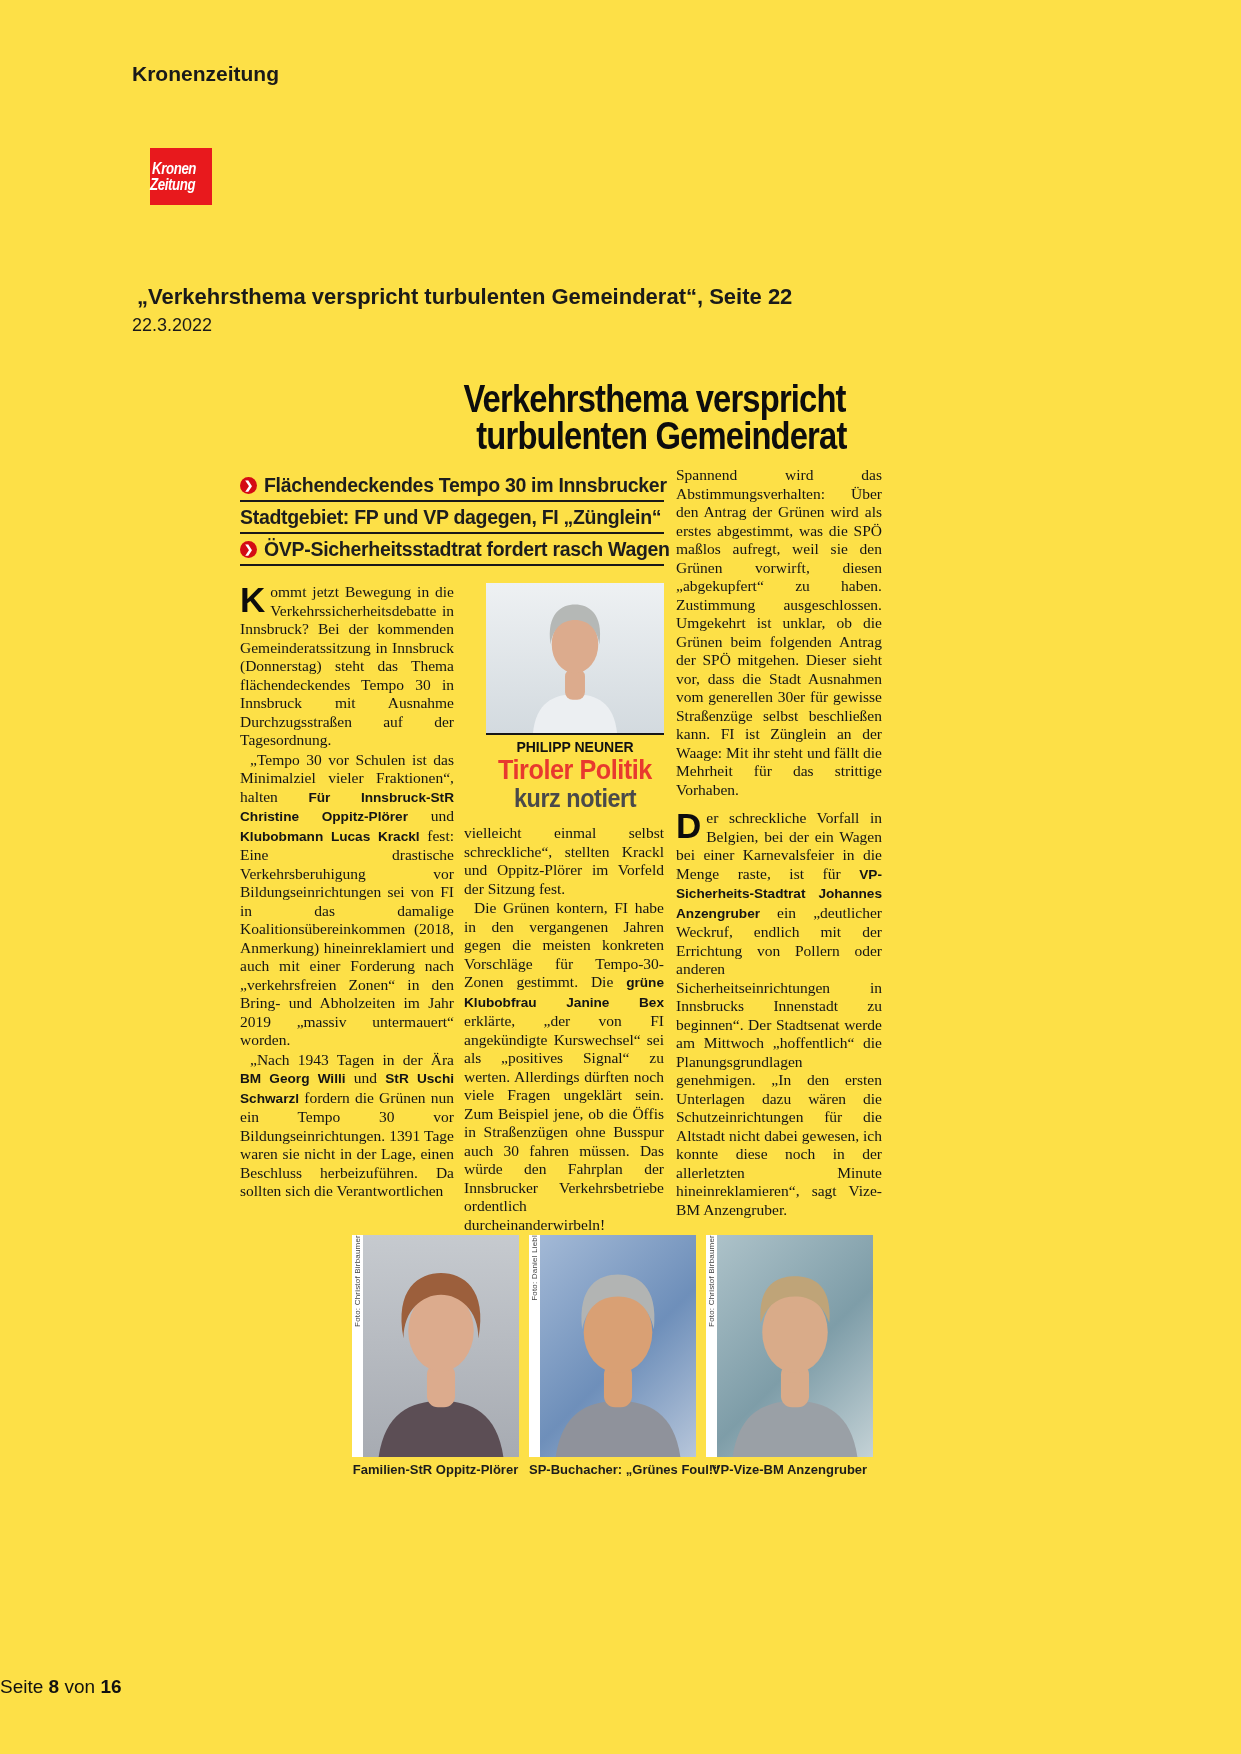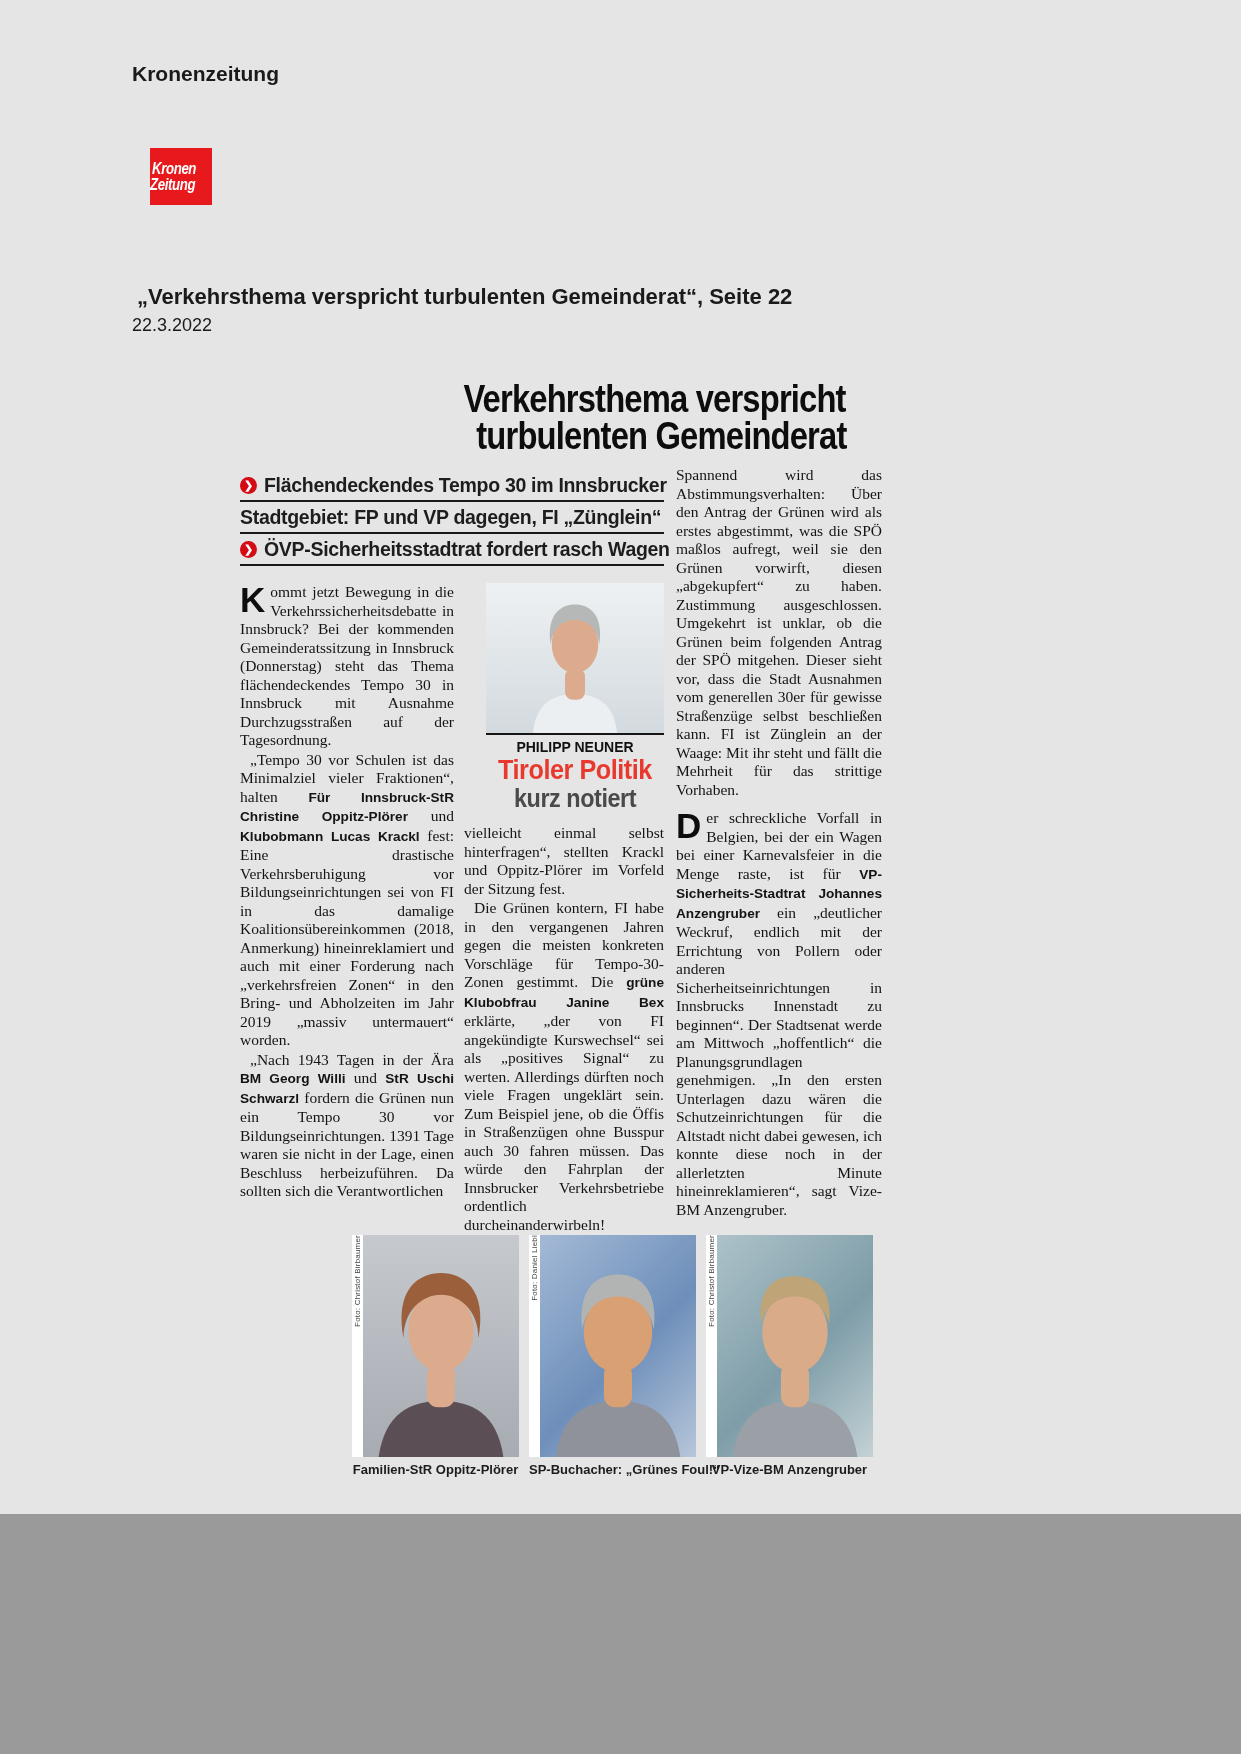--- a/index.html
+++ b/index.html
@@ -1,17 +1,17 @@
 <!DOCTYPE html>
 <html lang="de"><head>
 <meta charset="utf-8">
 <style>
   html,body{margin:0;padding:0;background:#9a9a9a;}
   .page{
-    position:relative;width:1241px;height:1514px;background:#e5e5e5;
+    position:relative;width:1241px;height:1754px;background:#fde047;
     margin:0 auto;overflow:hidden;
     font-family:"Liberation Sans",sans-serif;color:#1a1a1a;
   }
   
   .source-name{position:absolute;left:132px;top:62px;font-size:21px;font-weight:bold;color:#1a1a1a;}
   .krone-logo{
     position:absolute;left:150px;top:148px;width:62px;height:57px;background:#e8191d;
     display:flex;flex-direction:column;justify-content:center;align-items:flex-end;
     padding:2px 4px;box-sizing:border-box;
   }
@@ -161,21 +161,21 @@
               <rect class="p-neck" x="41" y="72" width="18" height="28" rx="7"></rect>
               <ellipse class="p-face" cx="50" cy="50" rx="21" ry="26"></ellipse>
               <path class="p-hair" d="M28 50 C24 22 38 14 50 14 C62 14 76 22 72 50 C70 36 62 28 50 28 C38 28 30 36 28 50 Z"></path>
             </svg>
           </div>
           <div class="pn-kicker">PHILIPP NEUNER</div>
           <div class="series-l1">Tiroler Politik</div>
           <div class="series-l2">kurz notiert</div>
         </div>
         <div class="newsbody">
-          <p class="noindent"><span>vielleicht einmal selbst hinterfragen“, stellten Krackl und Oppitz-Plörer im Vorfeld der Sitzung fest.</span></p>
+          <p class="noindent"><span>vielleicht einmal selbst schreckliche“, stellten Krackl und Oppitz-Plörer im Vorfeld der Sitzung fest.</span></p>
           <p><span>Die Grünen kontern, FI habe in den vergangenen Jahren gegen die meisten konkreten Vorschläge für Tempo-30-Zonen gestimmt. Die </span><span class="b">grüne Klubobfrau Janine Bex</span><span> erklärte, „der von FI angekündigte Kurswechsel“ sei als „positives Signal“ zu werten. Allerdings dürften noch viele Fragen ungeklärt sein. Zum Beispiel jene, ob die Öffis in Straßenzügen ohne Busspur auch 30 fahren müssen. Das würde den Fahrplan der Innsbrucker Verkehrsbetriebe ordentlich durcheinanderwirbeln!</span></p>
         </div>
       </div>
     </div>
 
     <div class="col3 newsbody">
       <p class="noindent"><span>Spannend wird das Abstimmungsverhalten: Über den Antrag der Grünen wird als erstes abgestimmt, was die SPÖ maßlos aufregt, weil sie den Grünen vorwirft, diesen „abgekupfert“ zu haben. Zustimmung ausgeschlossen. Umgekehrt ist unklar, ob die Grünen beim folgenden Antrag der SPÖ mitgehen. Dieser sieht vor, dass die Stadt Ausnahmen vom generellen 30er für gewisse Straßenzüge selbst beschließen kann. FI ist Zünglein an der Waage: Mit ihr steht und fällt die Mehrheit für das strittige Vorhaben.</span></p>
       <div class="gap"></div>
       <p class="noindent"><span class="dropcap">D</span><span><span>er schreckliche Vorfall in Belgien, bei der ein Wagen bei einer Karnevalsfeier in die Menge raste, ist für </span><span class="b">VP-Sicherheits-Stadtrat Johannes Anzengruber</span><span> ein „deutlicher Weckruf, endlich mit der Errichtung von Pollern oder anderen Sicherheitseinrichtungen in Innsbrucks Innenstadt zu beginnen“. Der Stadtsenat werde am Mittwoch „hoffentlich“ die Planungsgrundlagen genehmigen. „In den ersten Unterlagen dazu wären die Schutzeinrichtungen für die Altstadt nicht dabei gewesen, ich konnte diese noch in der allerletzten Minute hineinreklamieren“, sagt Vize-BM Anzengruber.</span></span></p>
     </div>

